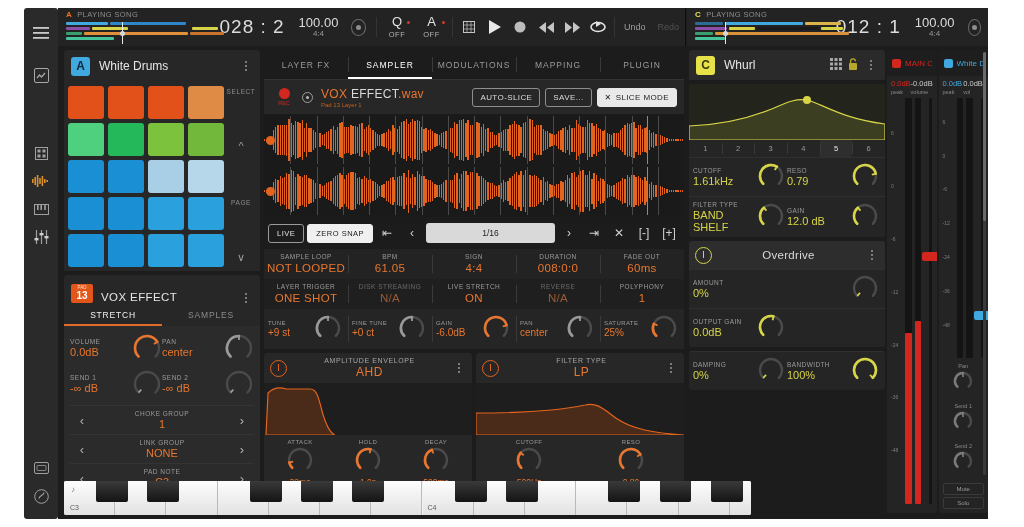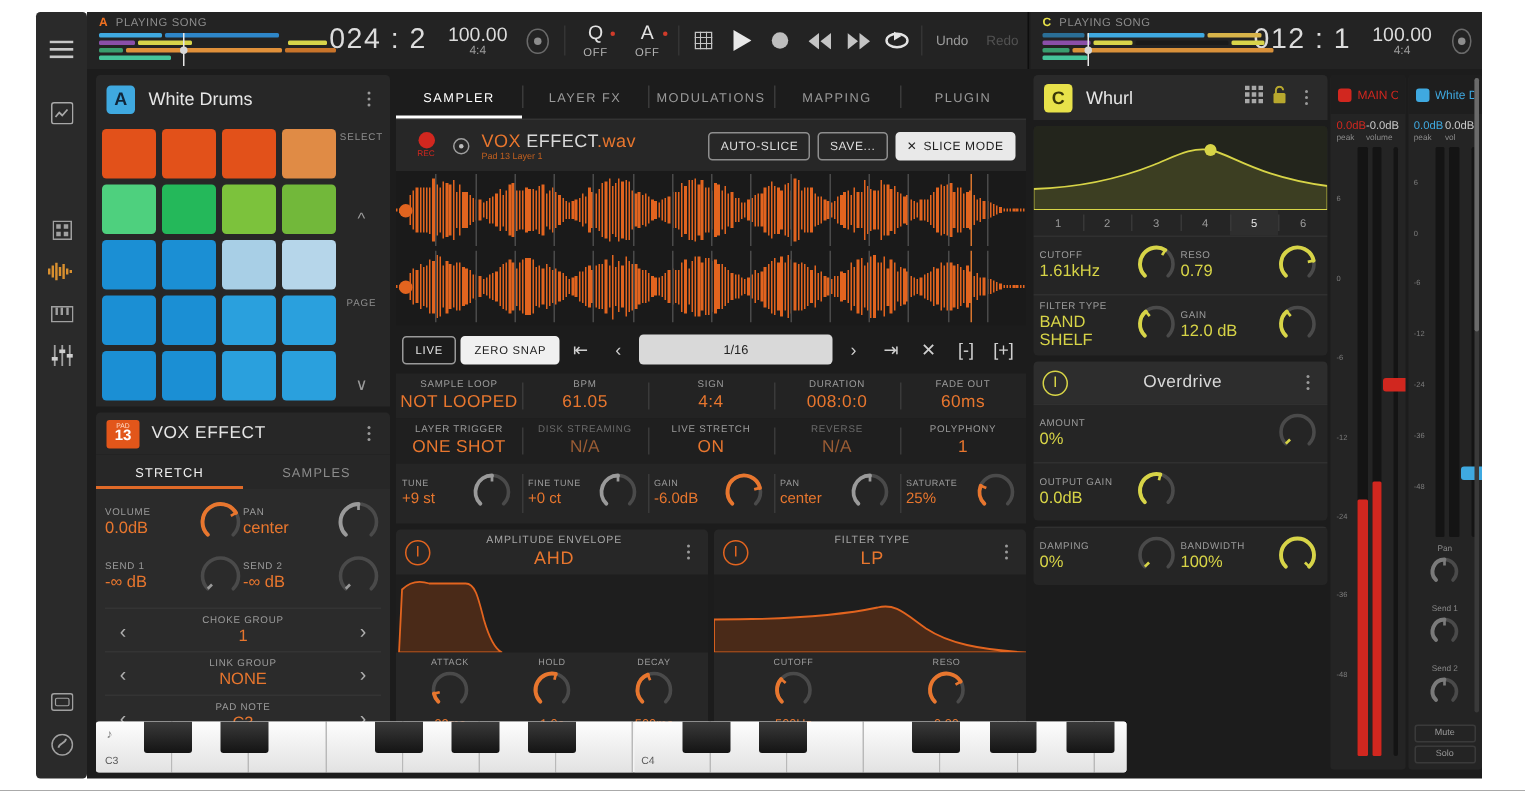--- a/index.html
+++ b/index.html
@@ -83,21 +83,21 @@
   .kebab i { width: 2px; height: 2px; background: #9a9a9a; border-radius: 50%; display:block;}
 
   .pad-area { display:flex; background:#272727; padding: 4px 2px 4px 4px;}
   .pad-grid { display: grid; grid-template-columns: repeat(4, 1fr); gap: 4px; flex:1; }
   .pad { height: 33px; border-radius: 3px; }
   .pad-side { width: 34px; display:flex;flex-direction:column;align-items:center;justify-content:space-between; padding: 2px 0 4px;}
   .pside-t { font-size: 6.5px; color:#8d8d8d; letter-spacing:.6px;}
   .chev { color:#9b9b9b; font-size:11px; line-height:1;}
 
   
-  .pd-head { height: 28px; display:flex;align-items:center;padding:0 7px; margin-top:4px; background:#272727;border-radius:3px 3px 0 0;}
+  .pd-head { height: 28px; display:flex;align-items:flex-end;padding:0 7px; margin-top:4px; background:#272727;border-radius:3px 3px 0 0;}
   .pd-num { width:22px;height:19px;border-radius:2px;background:#e2561a;display:flex;flex-direction:column;align-items:center;justify-content:center;}
   .pd-num b{font-size:10px;color:#fff;line-height:1;}
   .pd-num s{font-size:4.5px;color:#ffd9c4;text-decoration:none;line-height:1;}
   .pd-title{flex:1;margin-left:8px;font-size:11.5px;color:#e6e6e6;letter-spacing:.4px;}
 
   .tabs2 { display:flex; background:#272727; }
   .tab2 { flex:1; text-align:center; font-size:8.5px; letter-spacing:.8px; padding:7px 0 6px; color:#8c8c8c; }
   .tab2.on { color:#f2f2f2; box-shadow: inset 0 -2px 0 #e06a28; }
 
   .knob-rows { background:#2b2b2b; padding: 7px 6px 4px; }
@@ -331,21 +331,21 @@
           <div class="trk" style="left:26px;top:5px;width:36px;background:#d8d44a"></div>
           <div class="trk" style="left:64px;top:5px;width:60px;background:#222"></div>
           <div class="trk" style="left:126px;top:5px;width:26px;background:#d8d44a"></div>
           <div class="trk" style="left:0;top:10px;width:16px;background:#3a9d6e"></div>
           <div class="trk" style="left:18px;top:10px;width:104px;background:#e0903a"></div>
           <div class="trk" style="left:124px;top:10px;width:34px;background:#c9742a"></div>
           <div class="trk" style="left:0;top:15px;width:48px;background:#45c49a"></div>
           <div class="playhead" style="left:56px"></div>
         </div>
       </div>
-      <div class="counter">024 : 2</div>
+      <div class="counter">028 : 2</div>
       <div class="tempo">
         <div class="tempo-bpm">100.00</div>
         <div class="tempo-sig">4:4</div>
       </div>
       <div class="metro">
           <i></i>
         </div>
       <div class="tsep"></div>
       <div class="qbtn">
         <div class="qdot"></div>
@@ -560,22 +560,22 @@
                 <div class="v">C3</div>
               </div>
               <div class="ar">›</div>
             </div>
           </div>
       </div>
     </div>
 
     <div class="col-mid">
       <div class="tabs" id="editorTabs">
+          <div class="tab">LAYER FX</div>
           <div class="tab on">SAMPLER</div>
-          <div class="tab">LAYER FX</div>
           <div class="tab">MODULATIONS</div>
           <div class="tab">MAPPING</div>
           <div class="tab">PLUGIN</div>
         </div>
 
       <div class="smp-head">
         <div class="rec">
           <i></i>
             <s>REC</s>
         </div>

